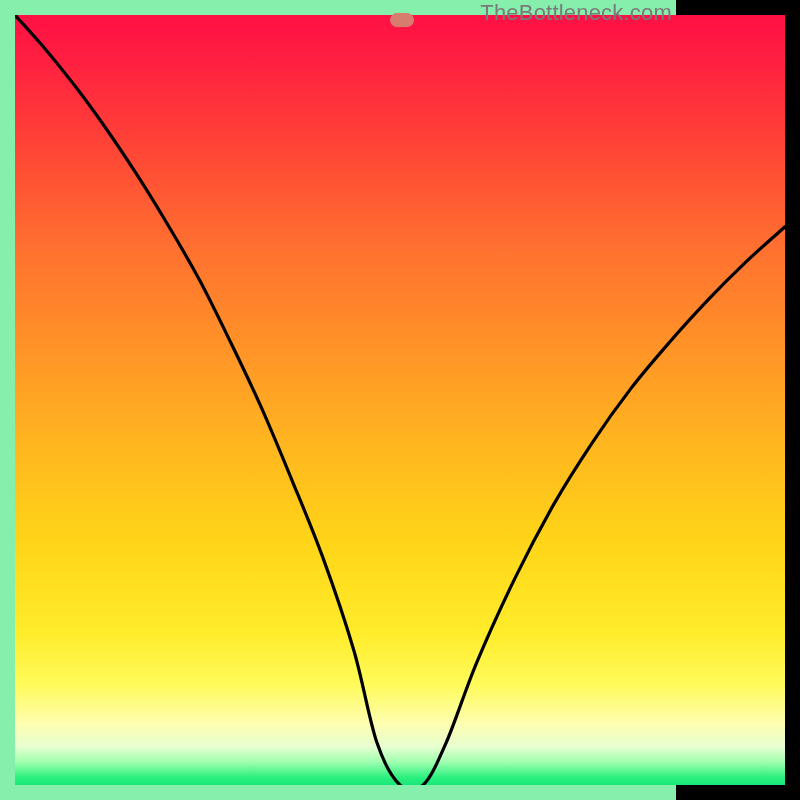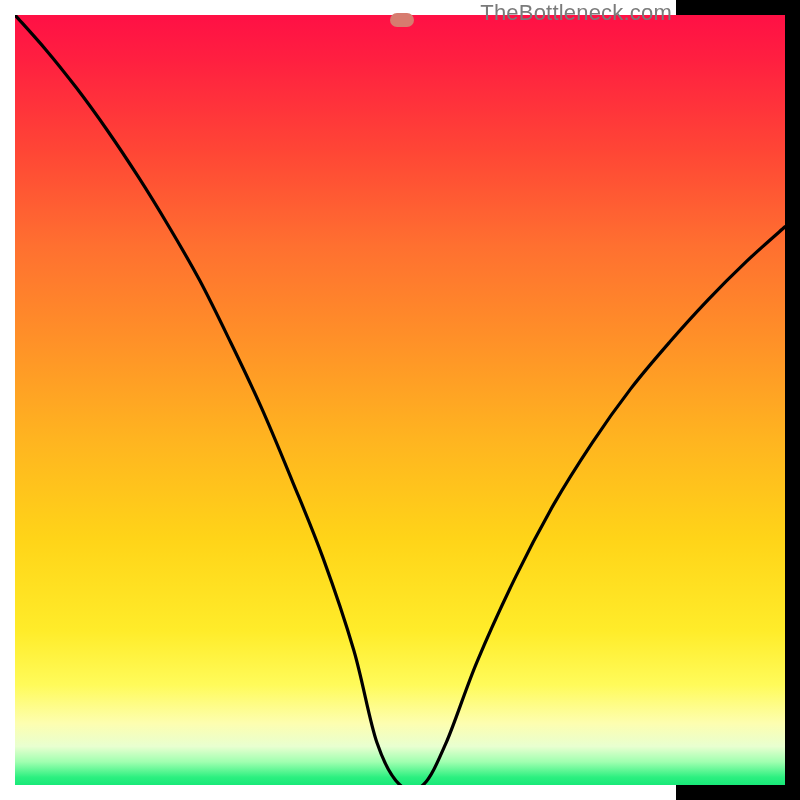--- a/index.html
+++ b/index.html
@@ -8,21 +8,21 @@
     width: 800px;
     height: 800px;
     background: #000;
     font-family: Arial, Helvetica, sans-serif;
     overflow: hidden;
   }
   .frame {
     position: relative;
     width: 676px;
     height: 800px;
-    background: #ffffff;
+    background: #86efac;
   }
   .plot {
     position: absolute;
     left: 15px;
     top: 15px;
     width: 770px;
     height: 770px;
     background: linear-gradient(to bottom,
       #ff1045 0%,
       #ff2040 6%,

